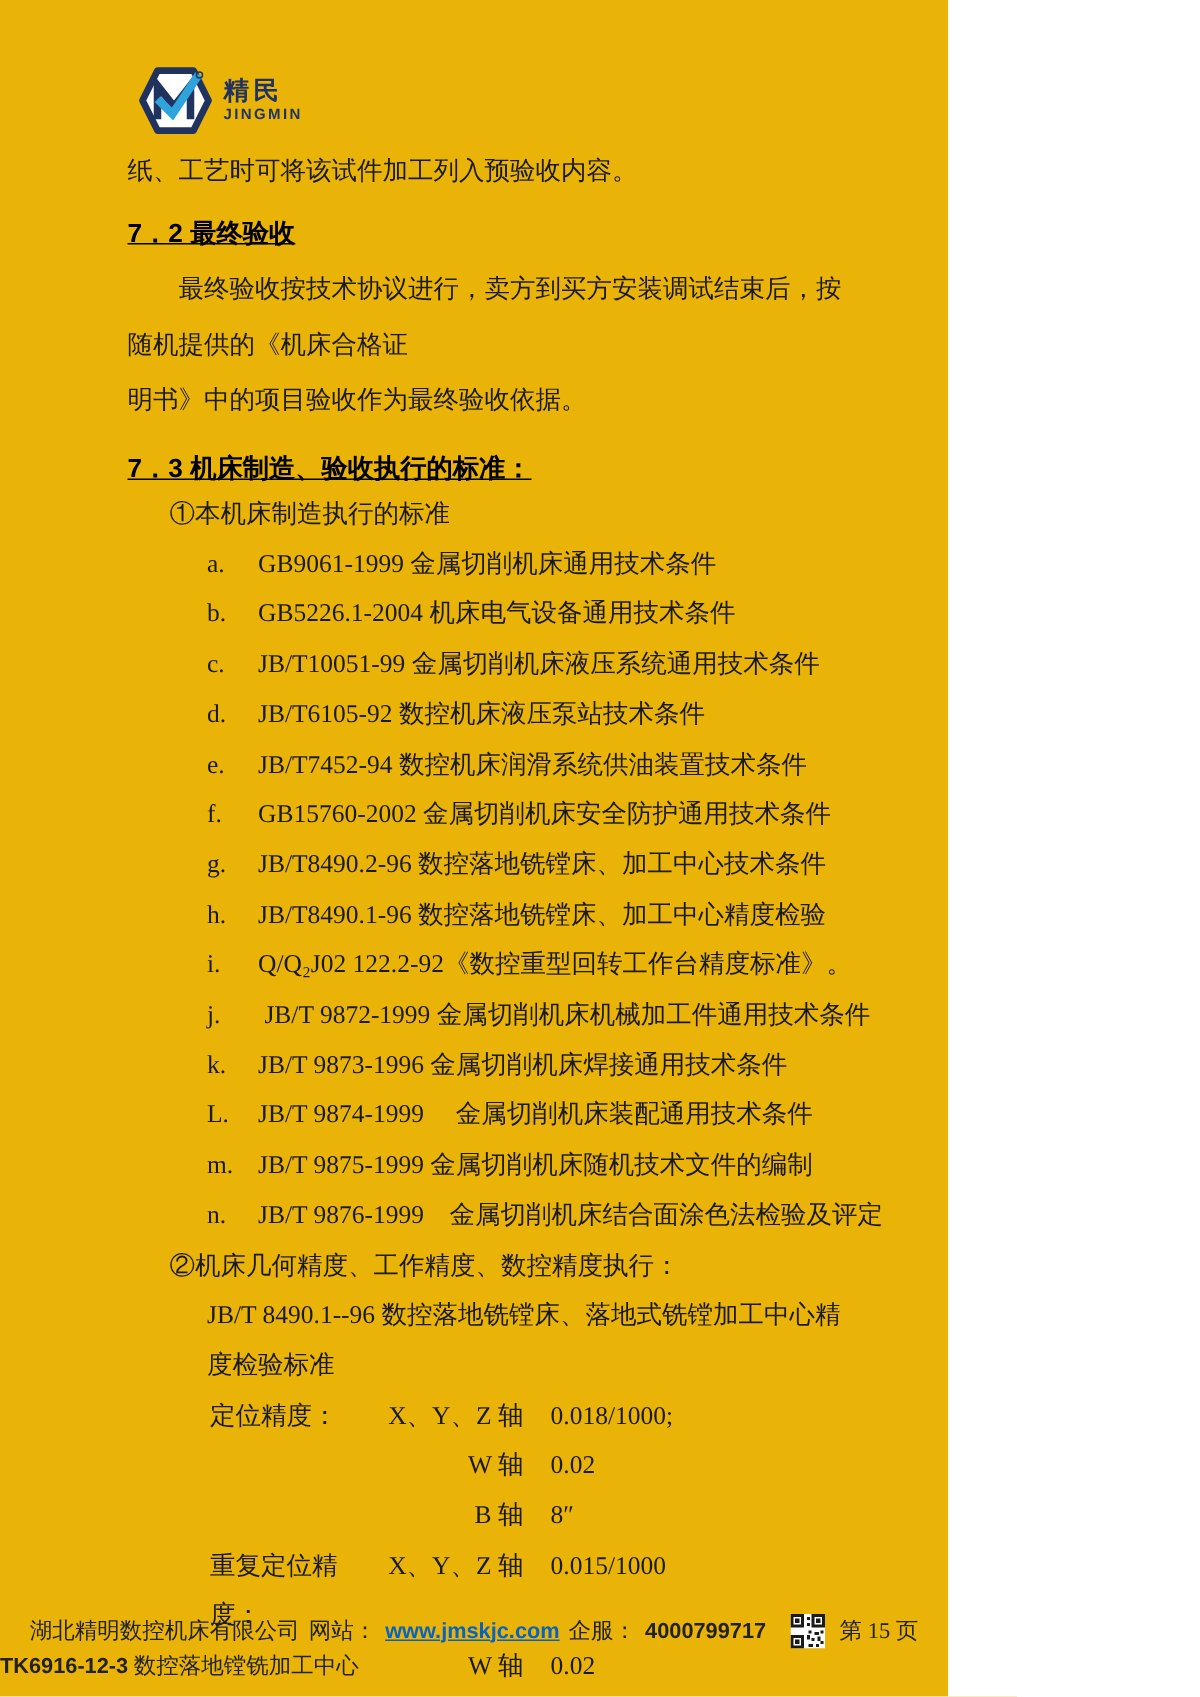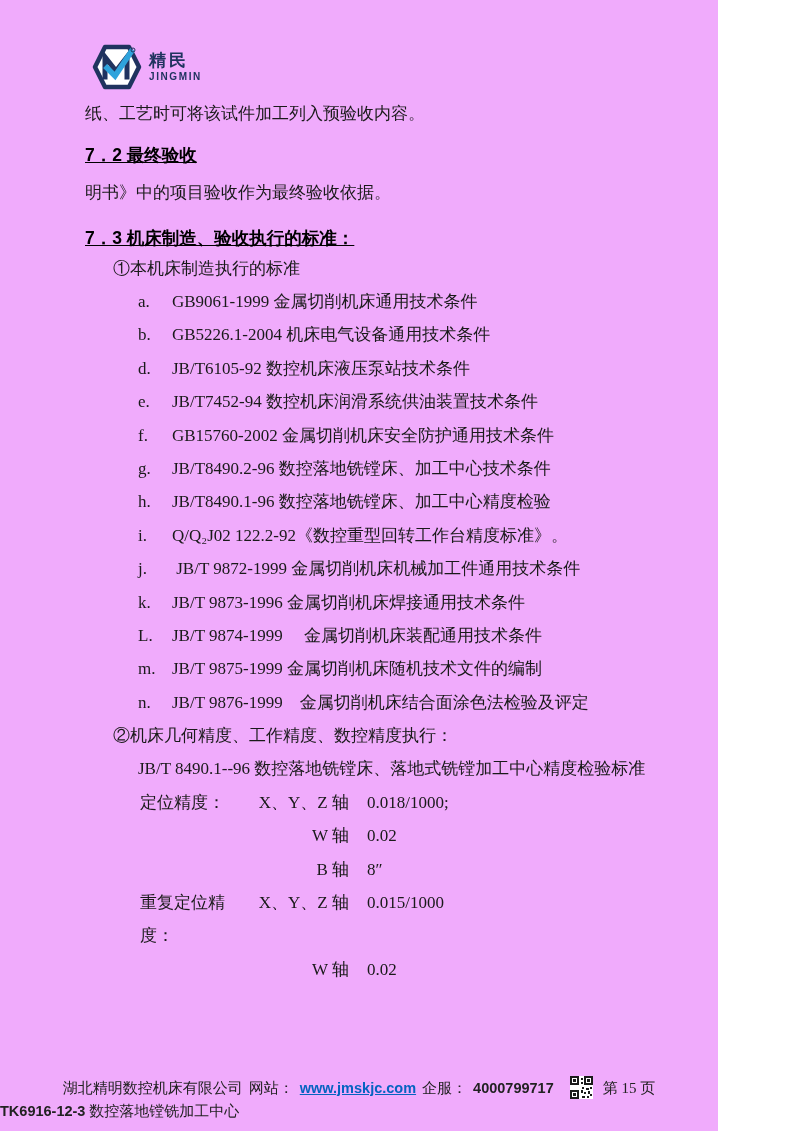--- a/index.html
+++ b/index.html
@@ -3,23 +3,23 @@
 <meta charset="utf-8">
 <style>
   * { margin: 0; padding: 0; box-sizing: border-box; }
   html, body { background: #ffffff; }
   body {
     font-family: "Liberation Serif", "DejaVu Serif", serif;
     color: #1a1a1a;
   }
   .page {
     position: relative;
-    width: 718px;
+    width: 632px;
     height: 1131px;
-    background: #f0abfc;
+    background: #eab308;
     overflow: hidden;
   }
   
   .logo-block {
     display: flex;
     align-items: center;
     padding: 44px 0 0 92px;
     gap: 7px;
   }
   .logo-text { display: flex; flex-direction: column; line-height: 1; }
@@ -129,30 +129,32 @@
     </div>
   </header>
 
   <main class="content">
 
     <p class="body-line">纸、工艺时可将该试件加工列入预验收内容。</p>
 
     <h2 class="sec-heading">7．2 最终验收</h2>
 
     <div class="para">
+      <span class="pline indent">最终验收按技术协议进行，卖方到买方安装调试结束后，按随机提供的《机床合格证</span>
       <span class="pline">明书》中的项目验收作为最终验收依据。</span>
     </div>
 
     <h2 class="sec-heading">7．3 机床制造、验收执行的标准：</h2>
 
     <p class="sub-line">①本机床制造执行的标准</p>
 
     <ul class="standards">
       <li><span class="letter">a.</span><span>GB9061-1999 金属切削机床通用技术条件</span></li>
       <li><span class="letter">b.</span><span>GB5226.1-2004 机床电气设备通用技术条件</span></li>
+      <li><span class="letter">c.</span><span>JB/T10051-99 金属切削机床液压系统通用技术条件</span></li>
       <li><span class="letter">d.</span><span>JB/T6105-92 数控机床液压泵站技术条件</span></li>
       <li><span class="letter">e.</span><span>JB/T7452-94 数控机床润滑系统供油装置技术条件</span></li>
       <li><span class="letter">f.</span><span>GB15760-2002 金属切削机床安全防护通用技术条件</span></li>
       <li><span class="letter">g.</span><span>JB/T8490.2-96 数控落地铣镗床、加工中心技术条件</span></li>
       <li><span class="letter">h.</span><span>JB/T8490.1-96 数控落地铣镗床、加工中心精度检验</span></li>
       <li><span class="letter">i.</span><span>Q/Q₂J02 122.2-92《数控重型回转工作台精度标准》。</span></li>
       <li><span class="letter">j.</span><span> JB/T 9872-1999 金属切削机床机械加工件通用技术条件</span></li>
       <li><span class="letter">k.</span><span>JB/T 9873-1996 金属切削机床焊接通用技术条件</span></li>
       <li><span class="letter">L.</span><span>JB/T 9874-1999　 金属切削机床装配通用技术条件</span></li>
       <li><span class="letter">m.</span><span>JB/T 9875-1999 金属切削机床随机技术文件的编制</span></li>

